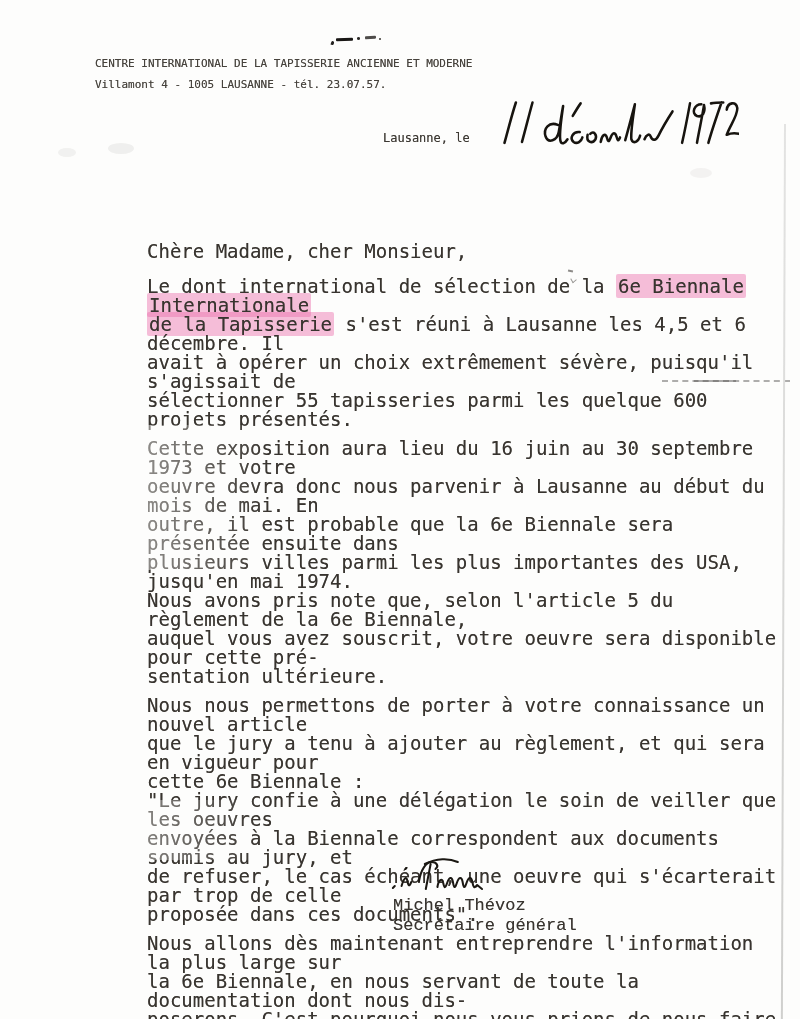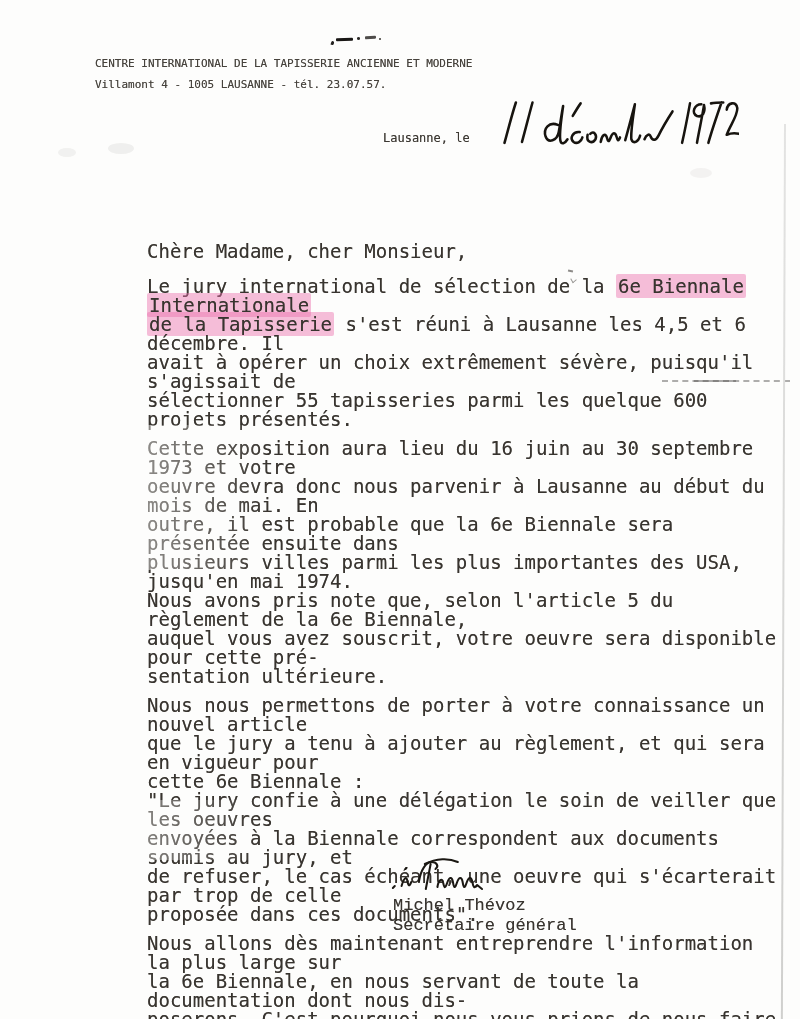--- a/index.html
+++ b/index.html
@@ -104,21 +104,21 @@
       <path class="stroke" d="M237,7 C229,7 225,17 232,20 C238,22 242,16 240,8 M240,8 C238,21 234,38 232,50"></path>
       <path class="stroke" d="M248,6 C253,5 258,5 262,5 M260,5 C255,19 249,36 245,50"></path>
       <path class="stroke" d="M266,13 C267,5 277,3 278,11 C279,19 270,30 266,41 C271,39 276,39 280,40"></path>
     </svg>
     <span class="ghost">11 décembre 1972</span>
   </div>
 
 
   <main class="letter-body">
     <p class="salutation">Chère Madame, cher Monsieur,</p>
-    <p><span>Le jury international de sélection de la </span><mark class="hl">6e Biennale Internationale
+    <p><span>Le dont international de sélection de la </span><mark class="hl">6e Biennale Internationale
 de la Tapisserie</mark><span> s'est réuni à Lausanne les 4,5 et 6 décembre. Il
 avait à opérer un choix extrêmement sévère, puisqu'il s'agissait de
 sélectionner 55 tapisseries parmi les quelque 600 projets présentés.</span></p>
     <p>Cette exposition aura lieu du 16 juin au 30 septembre 1973 et votre
 oeuvre devra donc nous parvenir à Lausanne au début du mois de mai. En
 outre, il est probable que la 6e Biennale sera présentée ensuite dans
 plusieurs villes parmi les plus importantes des USA, jusqu'en mai 1974.
 Nous avons pris note que, selon l'article 5 du règlement de la 6e Biennale,
 auquel vous avez souscrit, votre oeuvre sera disponible pour cette pré-
 sentation ultérieure.</p>

